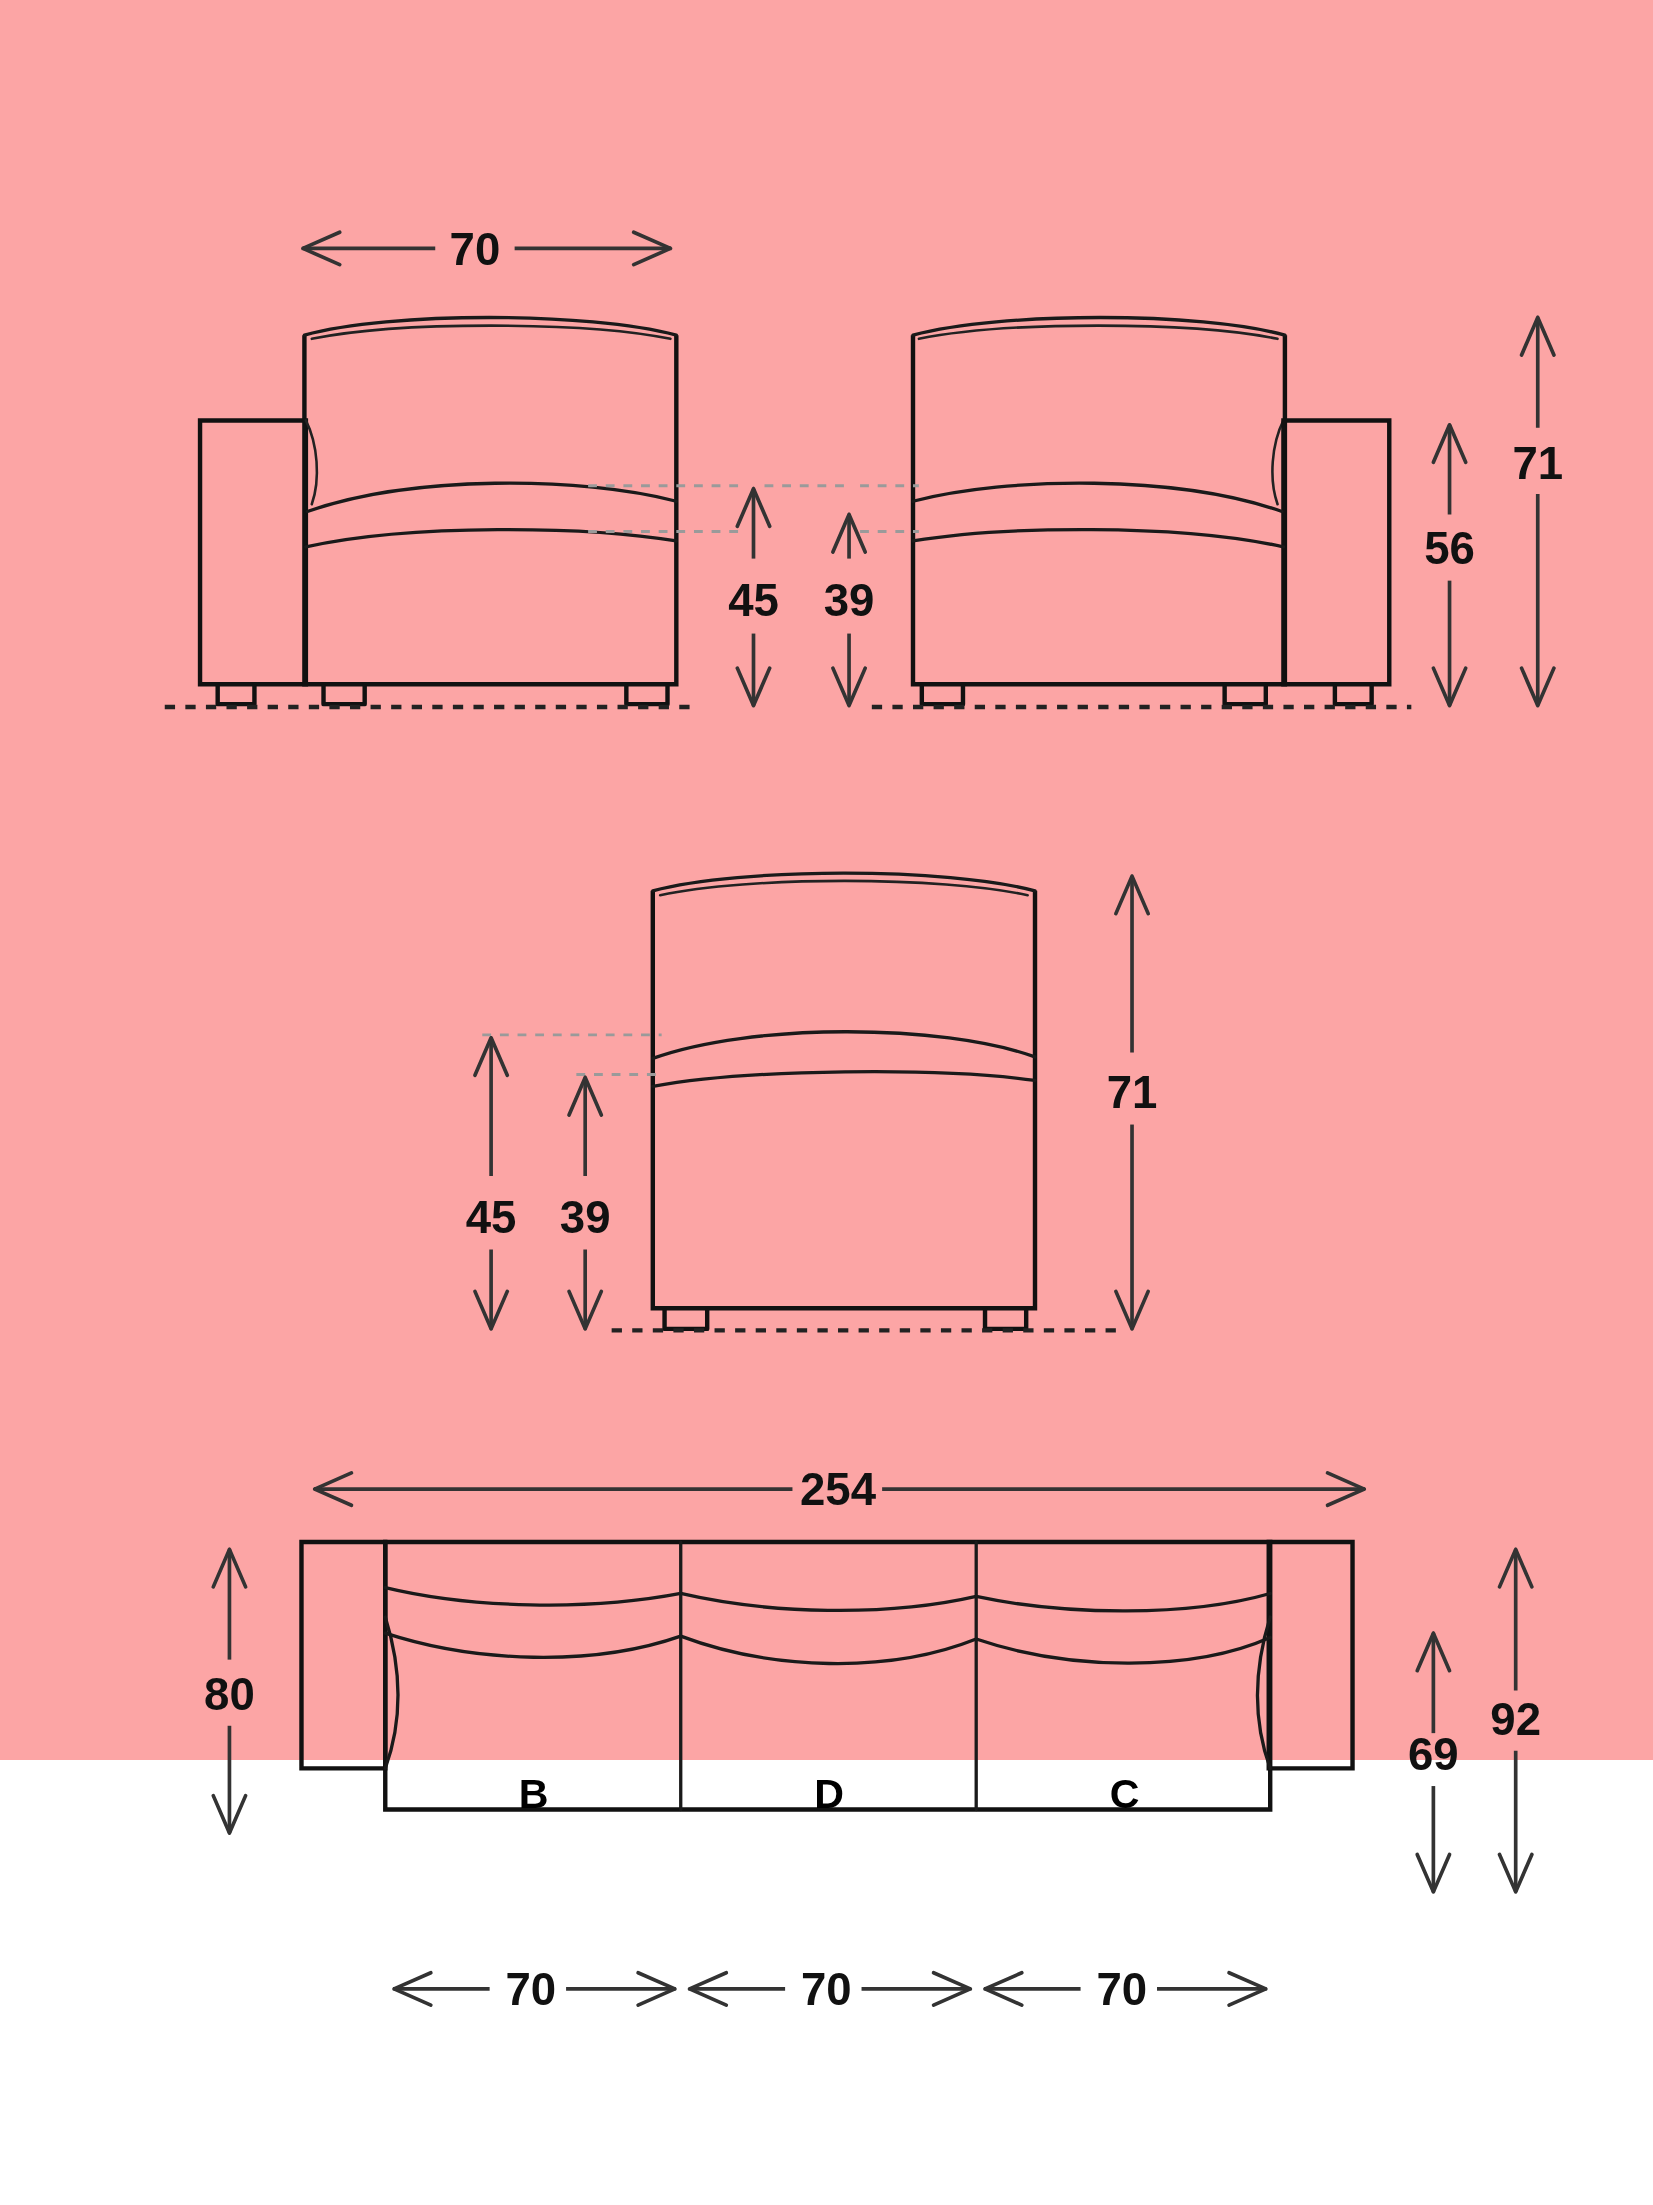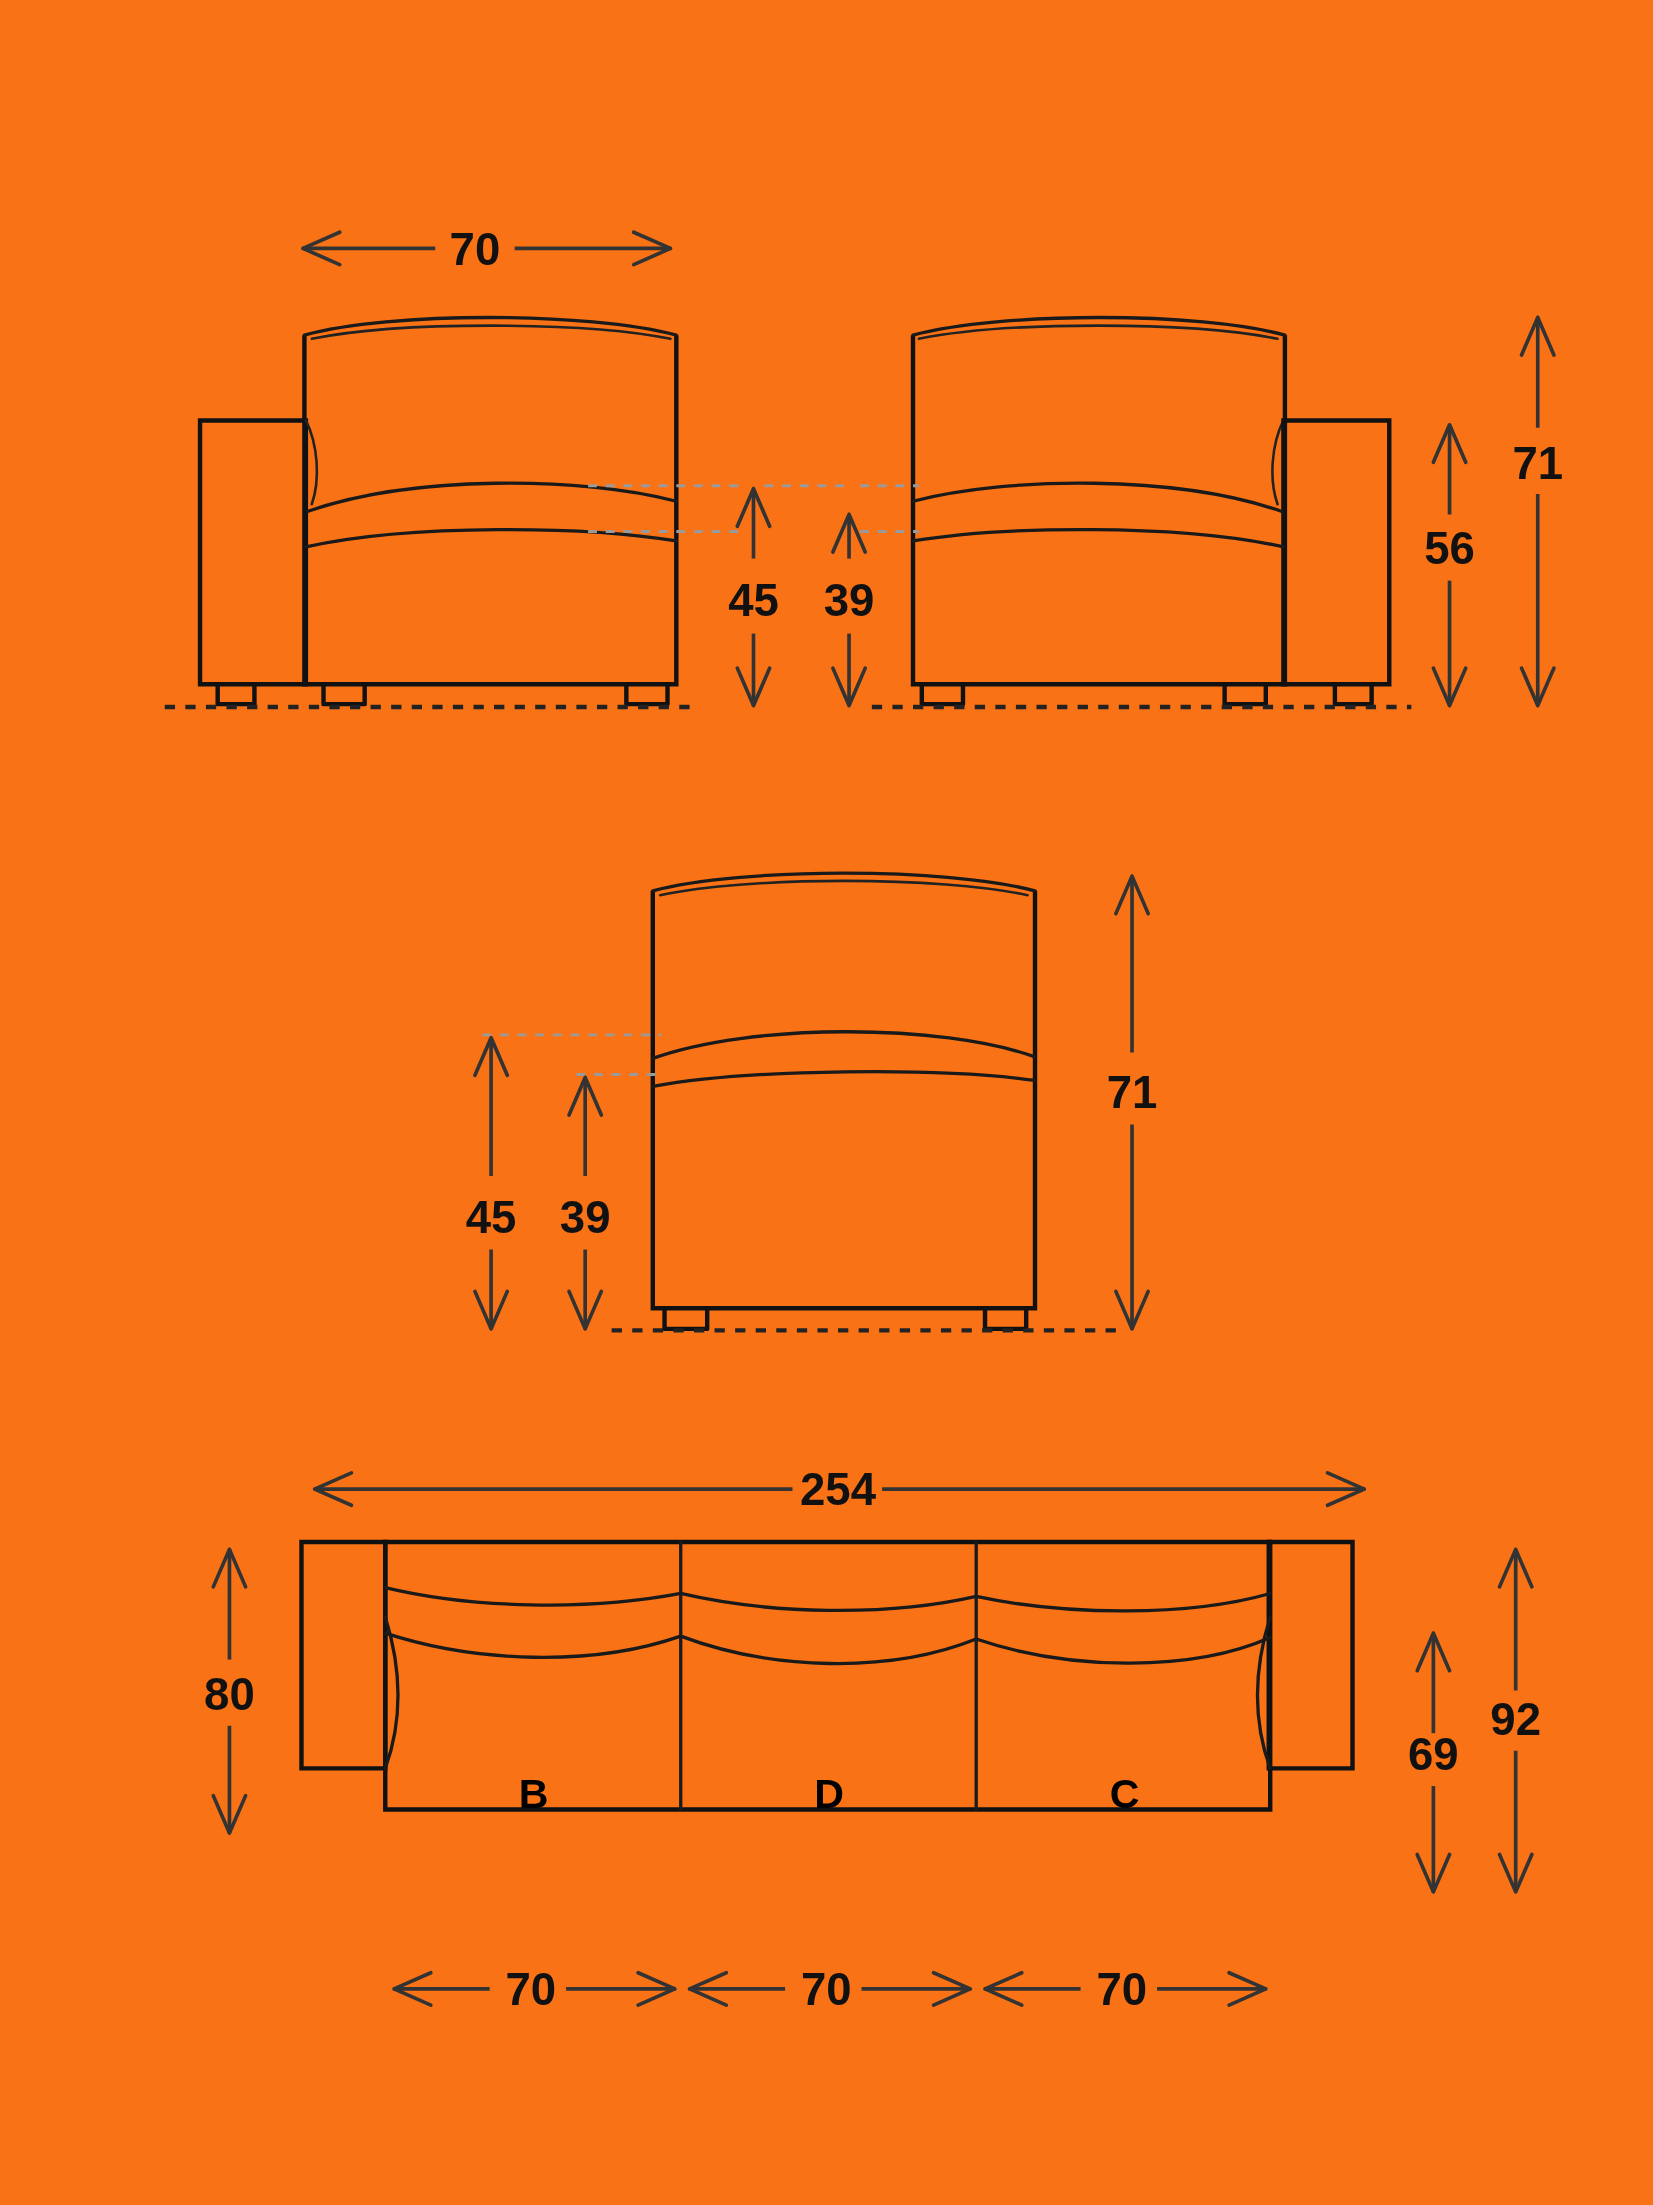--- a/index.html
+++ b/index.html
@@ -10,22 +10,22 @@
   body {
     width: 1654px;
     height: 2205px;
     font-family: "Liberation Sans", sans-serif;
     color: #000000;
     overflow: hidden;
   }
   #sheet {
     position: relative;
     width: 1654px;
-    height: 2205px;
-    background: #f97316;
+    height: 1760px;
+    background: #fca5a5;
   }
   svg.drawing {
     position: absolute;
     top: 0;
     left: 0;
     width: 1654px;
     height: 2205px;
   }
   .dim-text {
     font-family: "Liberation Sans", sans-serif;

